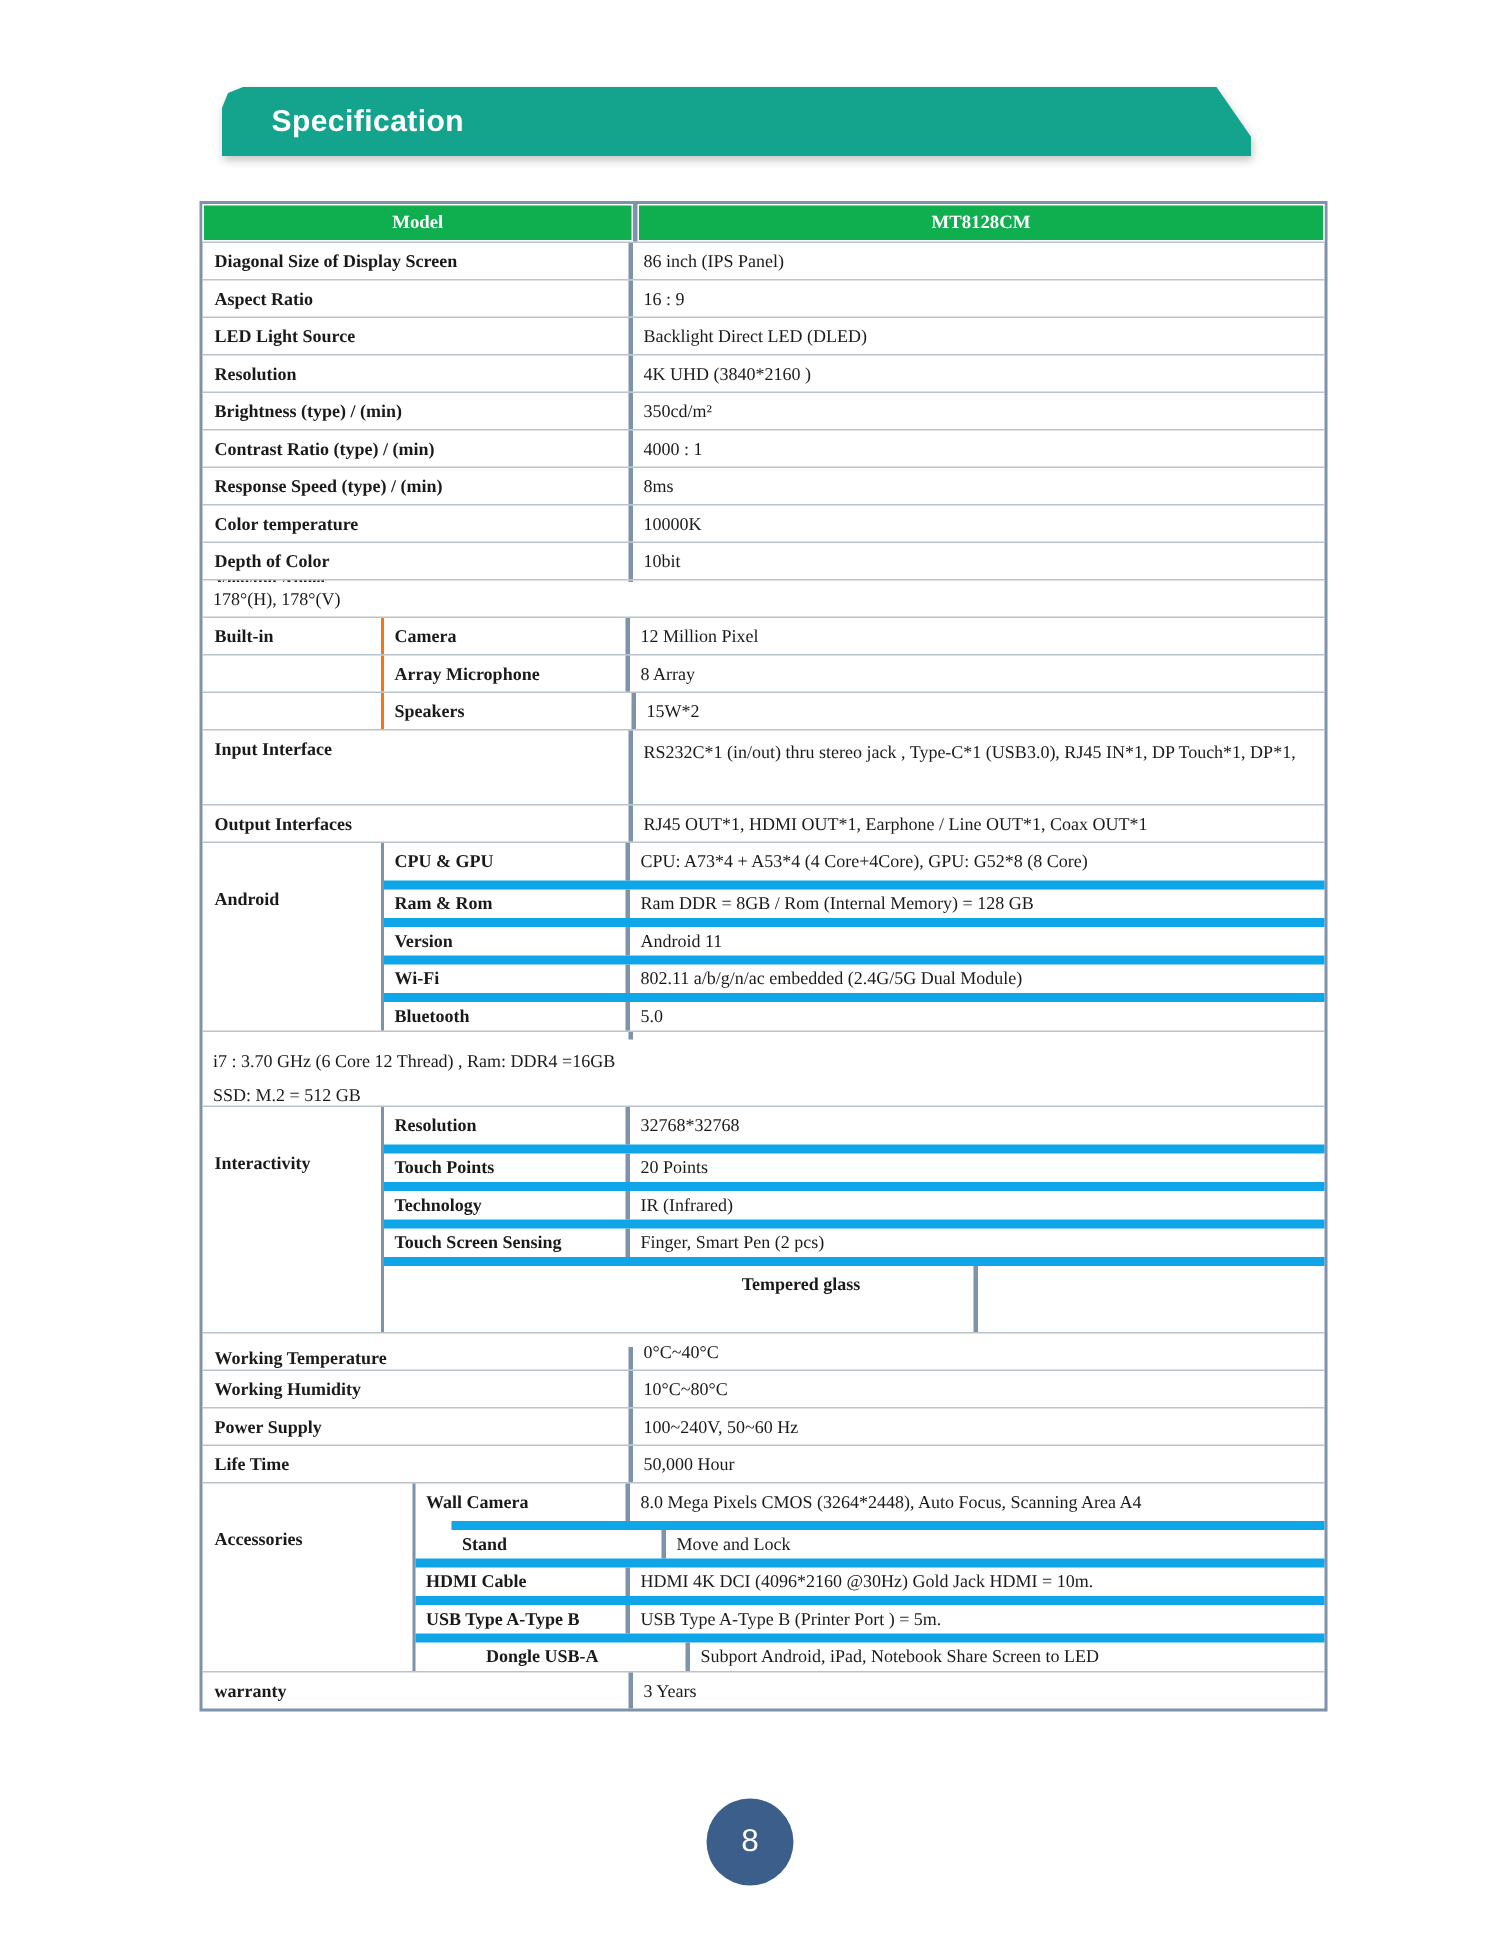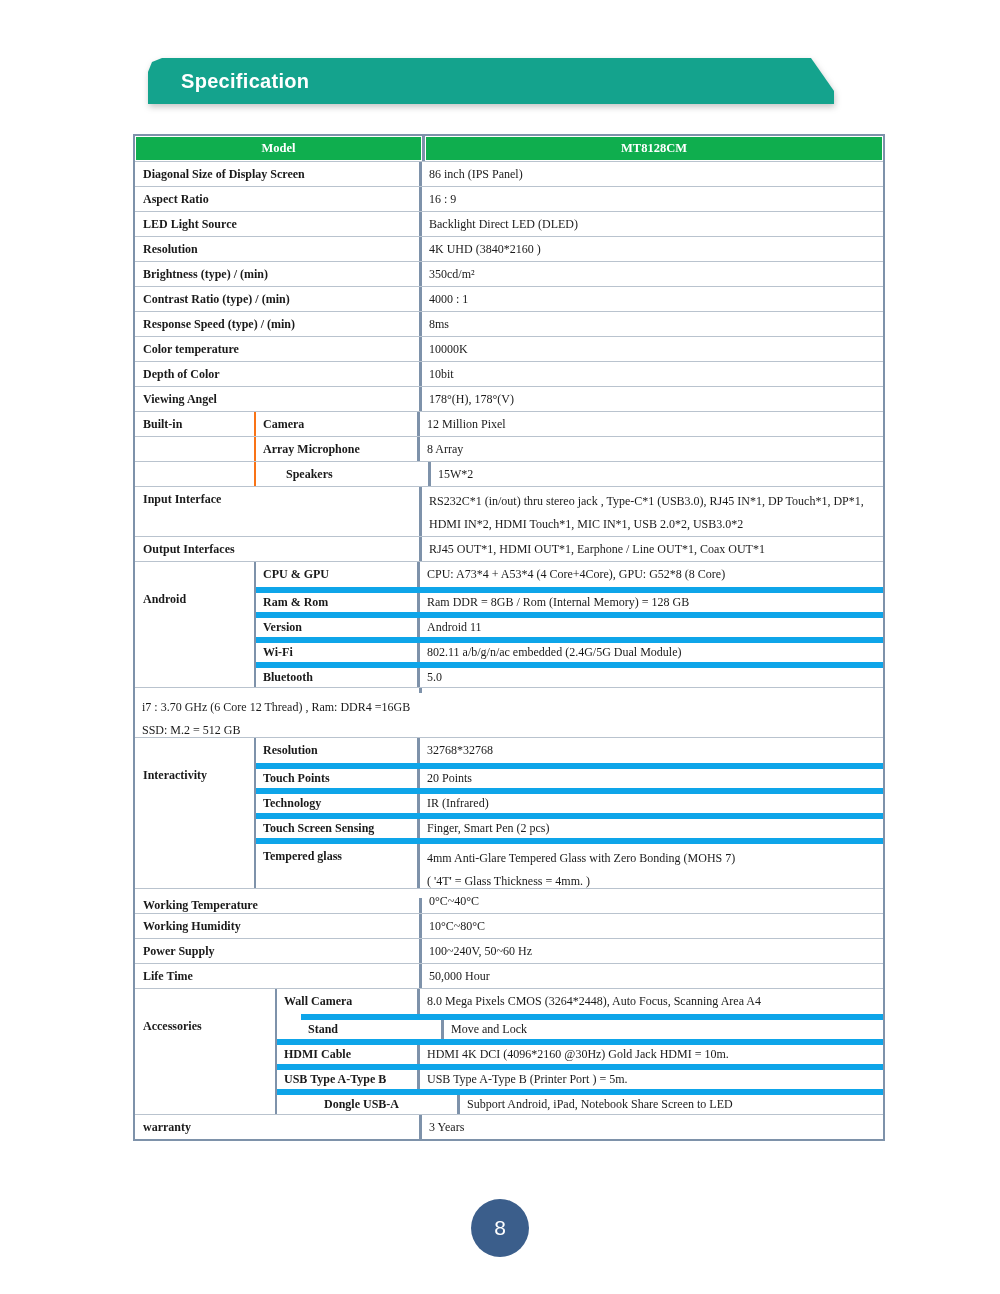--- a/index.html
+++ b/index.html
@@ -118,21 +118,21 @@
         <div class="val">
           <div class="val-line">10000K</div>
         </div>
       </div>
       <div class="t-row" style="height: 25px;">
         <div class="cell lbl full-label">Depth of Color</div>
         <div class="val">
           <div class="val-line">10bit</div>
         </div>
       </div>
-      <div class="t-row" style="height: 25px;">
+      <div class="t-row" style="height: 25px; flex-direction: column;">
         <div class="cell lbl full-label">Viewing Angel</div>
         <div class="val">
           <div class="val-line">178°(H), 178°(V)</div>
         </div>
       </div>
       <div class="t-row" style="height: 25px;">
         <div class="cell lbl w1">Built-in</div>
         <div class="cell sub" style="width: 164px;">Camera</div>
         <div class="val">
           <div class="val-line">12 Million Pixel</div>
@@ -140,30 +140,29 @@
       </div>
       <div class="t-row" style="height: 25px;">
         <div class="cell lbl w1"></div>
         <div class="cell sub" style="width: 164px;">Array Microphone</div>
         <div class="val">
           <div class="val-line">8 Array</div>
         </div>
       </div>
       <div class="t-row" style="height: 25px;">
         <div class="cell lbl w1"></div>
-        <div class="cell sub" style="width: 152px; margin-left: 23px;">Speakers</div>
+        <div class="cell sub" style="width: 168px;">Speakers</div>
         <div class="val">
           <div class="val-line">15W*2</div>
         </div>
       </div>
       <div class="t-row" style="height: 50px;">
         <div class="cell lbl full-label top">Input Interface</div>
         <div class="val multi">
           <div class="val-line">RS232C*1 (in/out) thru stereo jack , Type-C*1 (USB3.0), RJ45 IN*1, DP Touch*1, DP*1,</div>
-          <div class="val-line">HDMI IN*2, HDMI Touch*1, MIC IN*1, USB 2.0*2, USB3.0*2</div>
         </div>
       </div>
       <div class="t-row" style="height: 25px;">
         <div class="cell lbl full-label">Output Interfaces</div>
         <div class="val">
           <div class="val-line">RJ45 OUT*1, HDMI OUT*1, Earphone / Line OUT*1, Coax OUT*1</div>
         </div>
       </div>
       <div class="t-group">
         <div class="cell g-label" style="width: 121px;">Android</div>
@@ -229,24 +228,20 @@
             </div>
           </div>
           <div class="g-row" style="height: 25px;">
             <div class="cell sub" style="width: 164px;">Touch Screen Sensing</div>
             <div class="val">
               <div class="val-line">Finger, Smart Pen (2 pcs)</div>
             </div>
           </div>
           <div class="g-row" style="height: 50px;">
             <div class="cell sub top" style="width: 164px;">Tempered glass</div>
-            <div class="val multi">
-              <div class="val-line">4mm Anti-Glare Tempered Glass with Zero Bonding (MOHS 7)</div>
-              <div class="val-line">( '4T' = Glass Thickness = 4mm. )</div>
-            </div>
           </div>
         </div>
       </div>
       <div class="t-row" style="height: 25px; align-items: flex-end;">
         <div class="cell lbl full-label">Working Temperature</div>
         <div class="val">
           <div class="val-line">0°C~40°C</div>
         </div>
       </div>
       <div class="t-row" style="height: 25px;">

